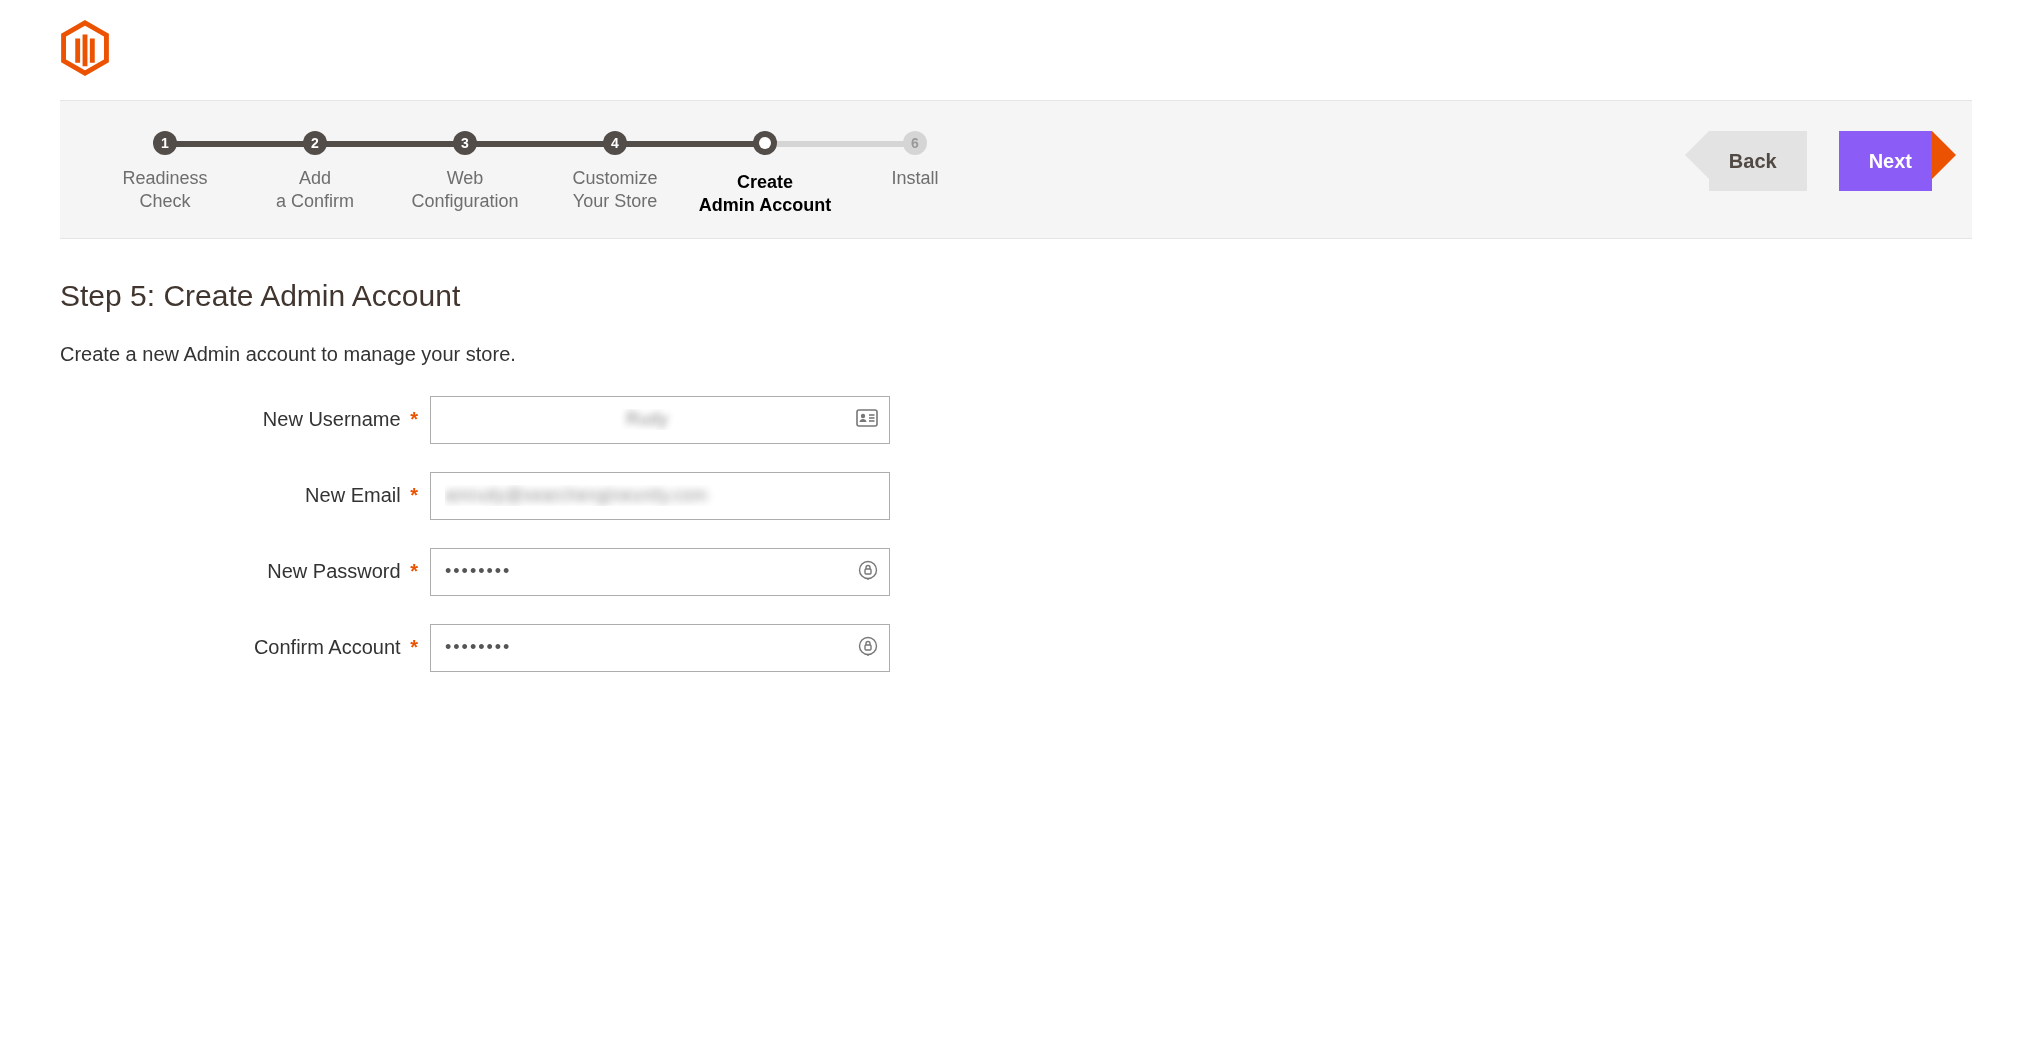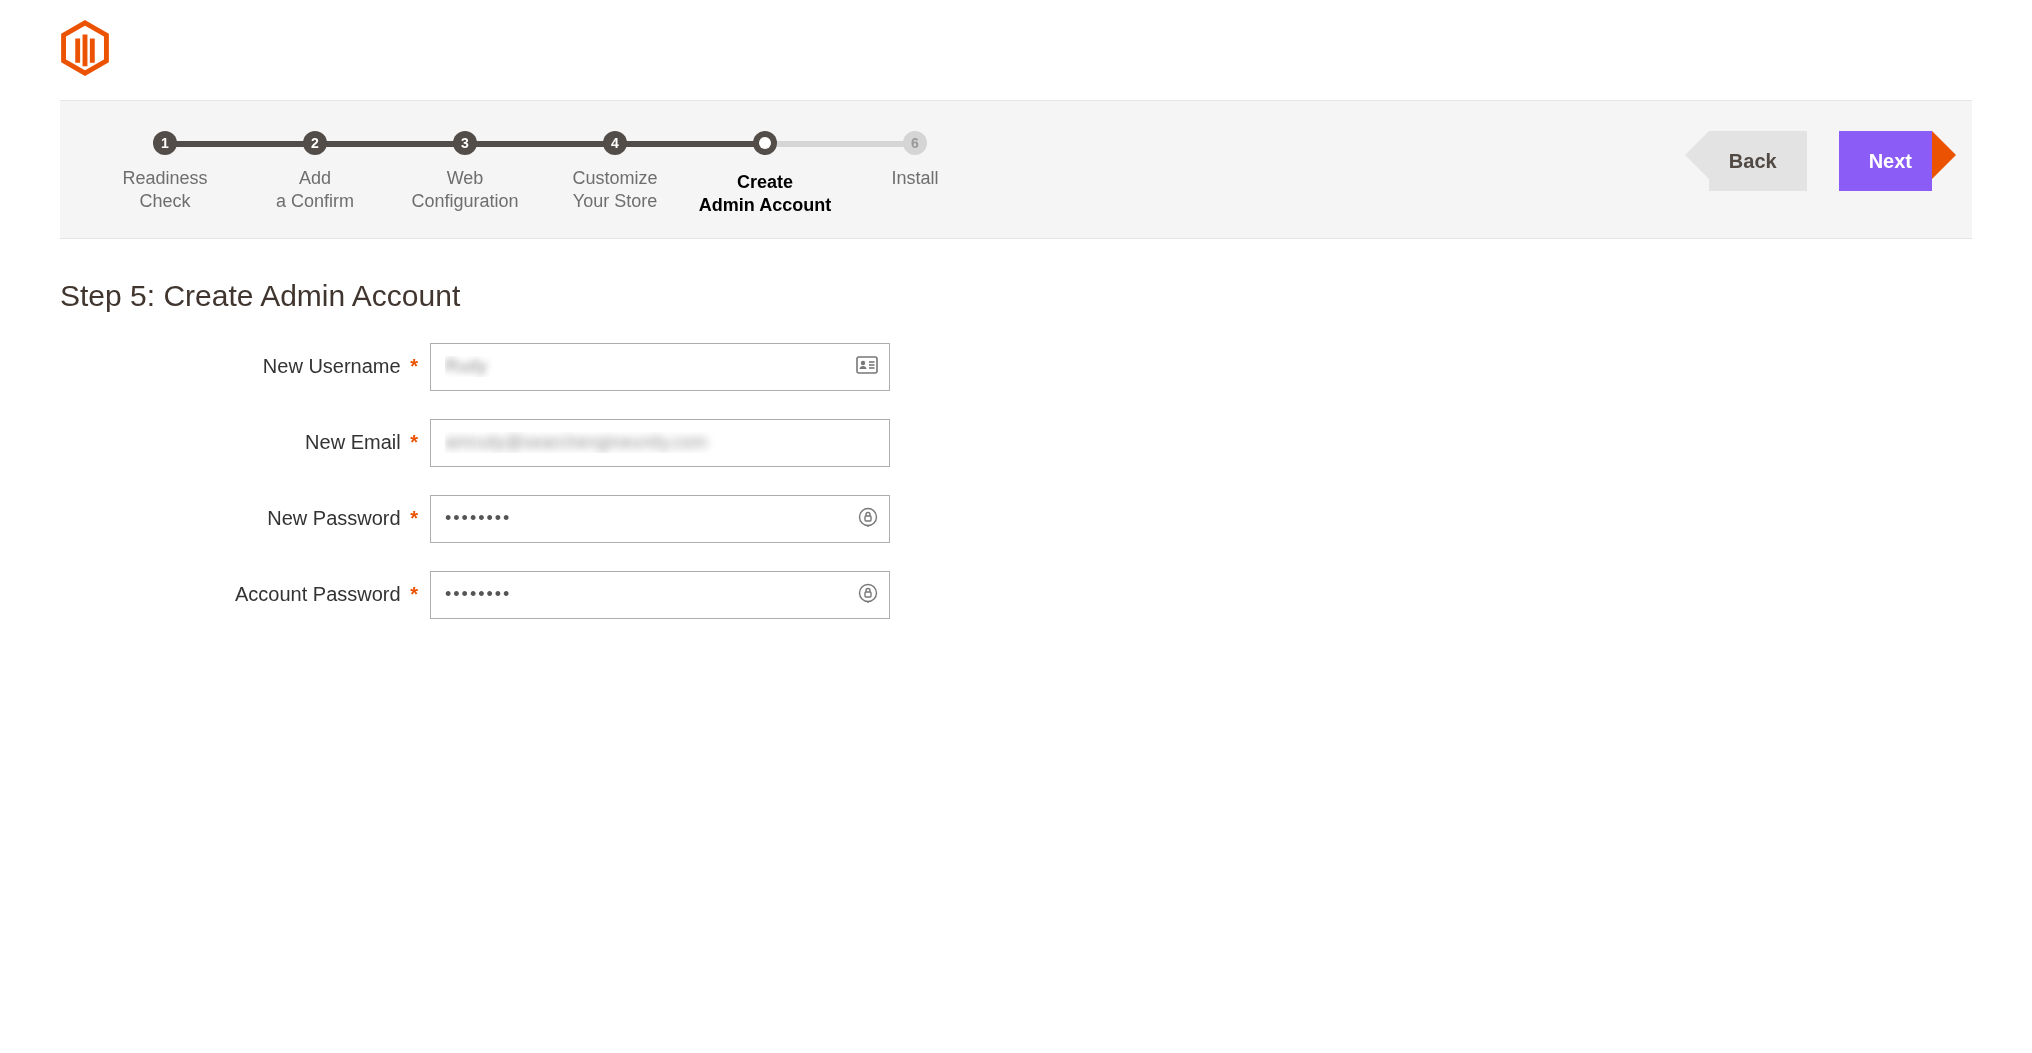--- a/index.html
+++ b/index.html
@@ -173,21 +173,21 @@
       font-size: 18px;
       color: #555;
     }
     .input-icon {
       position: absolute;
       right: 12px;
       top: 50%;
       transform: translateY(-50%);
       color: #777;
     }
-    .blur-text { color: transparent; text-shadow: 0 0 8px #888; user-select: none; }
+    .blur-text { color: transparent; text-shadow: 0 0 8px #888; user-select: none; text-align: center; }
   </style>
 </head>
 <body>
 
 <div class="logo">
   <svg viewBox="0 0 100 115">
     <path fill="none" stroke="#eb5202" stroke-width="10" d="M50 6 L94 31 L94 84 L50 109 L6 84 L6 31 Z"></path>
     <path fill="none" stroke="#eb5202" stroke-width="10" d="M50 30 L50 95 M35 38 L35 88 M65 38 L65 88"></path>
   </svg>
 </div>
@@ -247,20 +247,21 @@
   </div>
 
   <div class="nav-buttons">
     <button class="btn btn-back">Back</button>
     <button class="btn btn-next">Next</button>
   </div>
 </div>
 
 <div class="content">
   <h1 class="page-title">Step 5: Create Admin Account</h1>
+  <p class="subtitle">Create a new Admin account to manage your store.</p>
 
   <div class="form-row">
     <label class="form-label">
       <span>New Username</span>
       <span class="required-asterisk">*</span>
     </label>
     <div class="form-input-wrap">
       <input type="text" class="form-input blur-text" style="color: transparent; text-shadow: rgb(136, 136, 136) 0px 0px 7px;" value="Rudy">
       <span class="input-icon">
         <svg width="22" height="18" viewBox="0 0 22 18">
@@ -298,21 +299,21 @@
             <rect x="7" y="9" width="6" height="5" rx="1" fill="none" stroke="#777" stroke-width="1.4"></rect>
             <path d="M8 9 v-1.5 a2 2 0 0 1 4 0 V9" fill="none" stroke="#777" stroke-width="1.4"></path>
             <line x1="10" y1="18.5" x2="10" y2="20" stroke="#777" stroke-width="1.4"></line>
           </svg>
       </span>
     </div>
   </div>
 
   <div class="form-row">
     <label class="form-label">
-      <span>Account Password</span>
+      <span>Confirm Account</span>
       <span class="required-asterisk">*</span>
     </label>
     <div class="form-input-wrap">
       <input type="text" class="form-input" style="letter-spacing: 2px;" value="••••••••">
       <span class="input-icon">
         <svg width="20" height="20" viewBox="0 0 20 20">
             <circle cx="10" cy="10" r="8.5" fill="none" stroke="#777" stroke-width="1.4"></circle>
             <rect x="7" y="9" width="6" height="5" rx="1" fill="none" stroke="#777" stroke-width="1.4"></rect>
             <path d="M8 9 v-1.5 a2 2 0 0 1 4 0 V9" fill="none" stroke="#777" stroke-width="1.4"></path>
             <line x1="10" y1="18.5" x2="10" y2="20" stroke="#777" stroke-width="1.4"></line>

